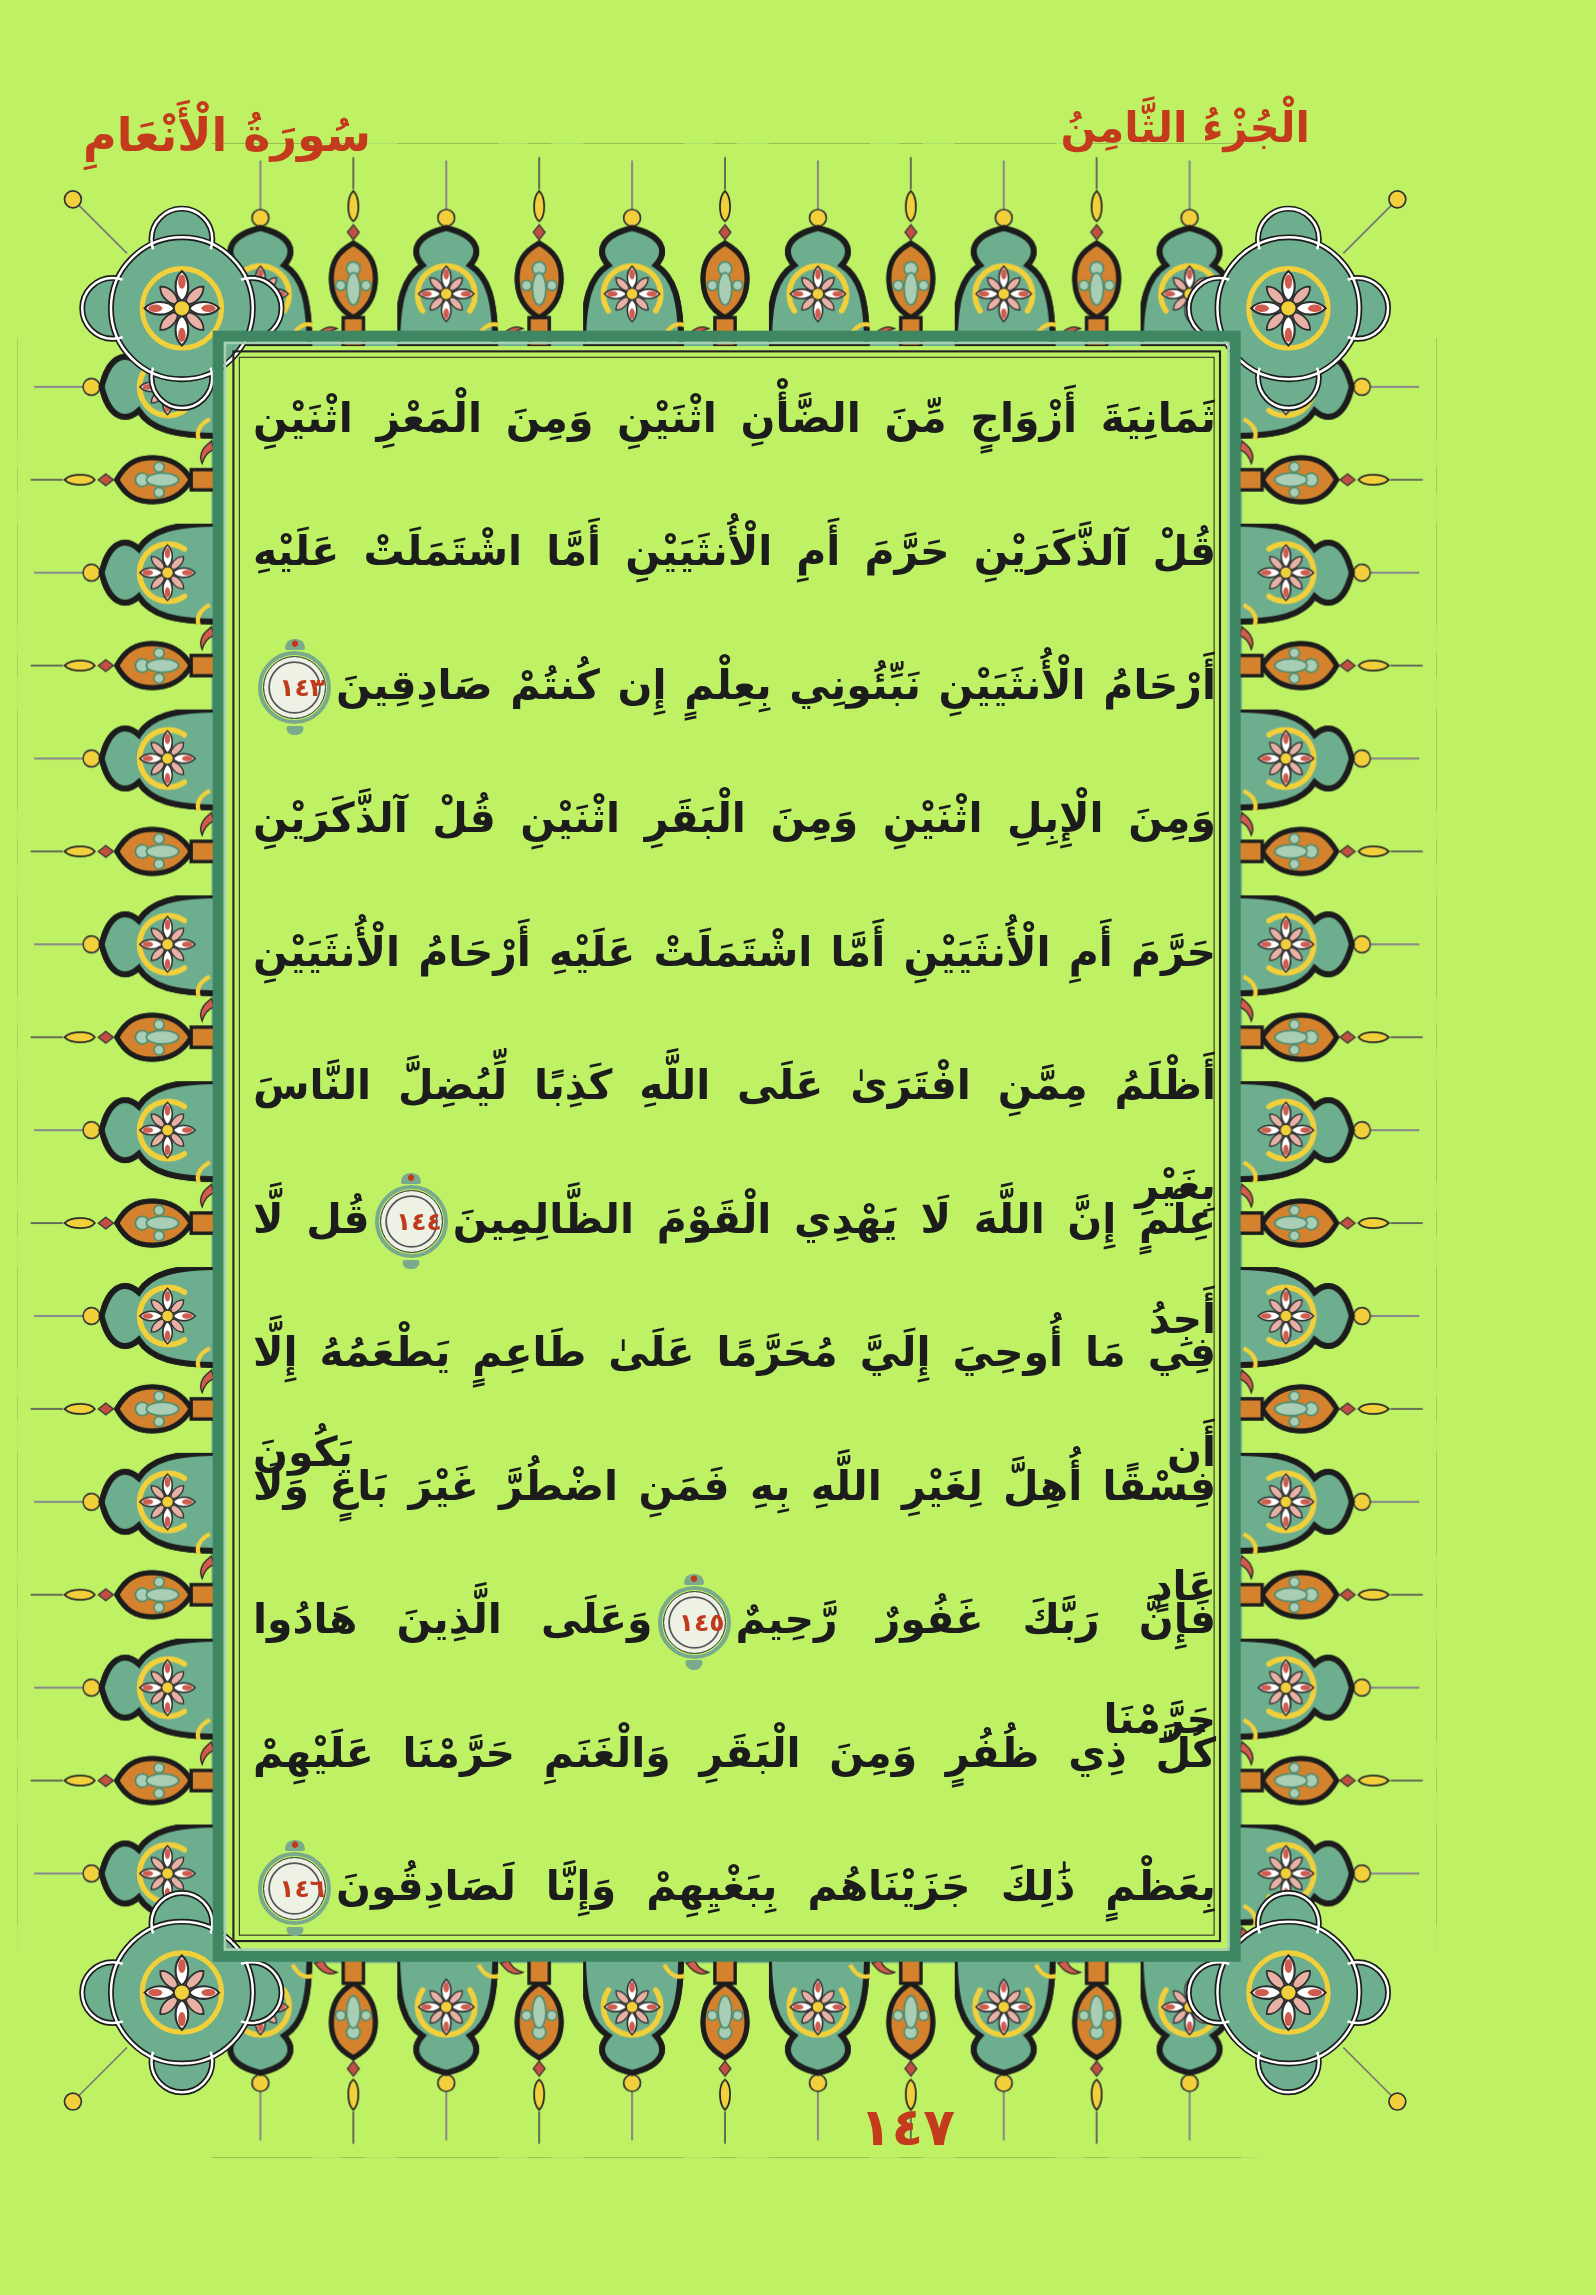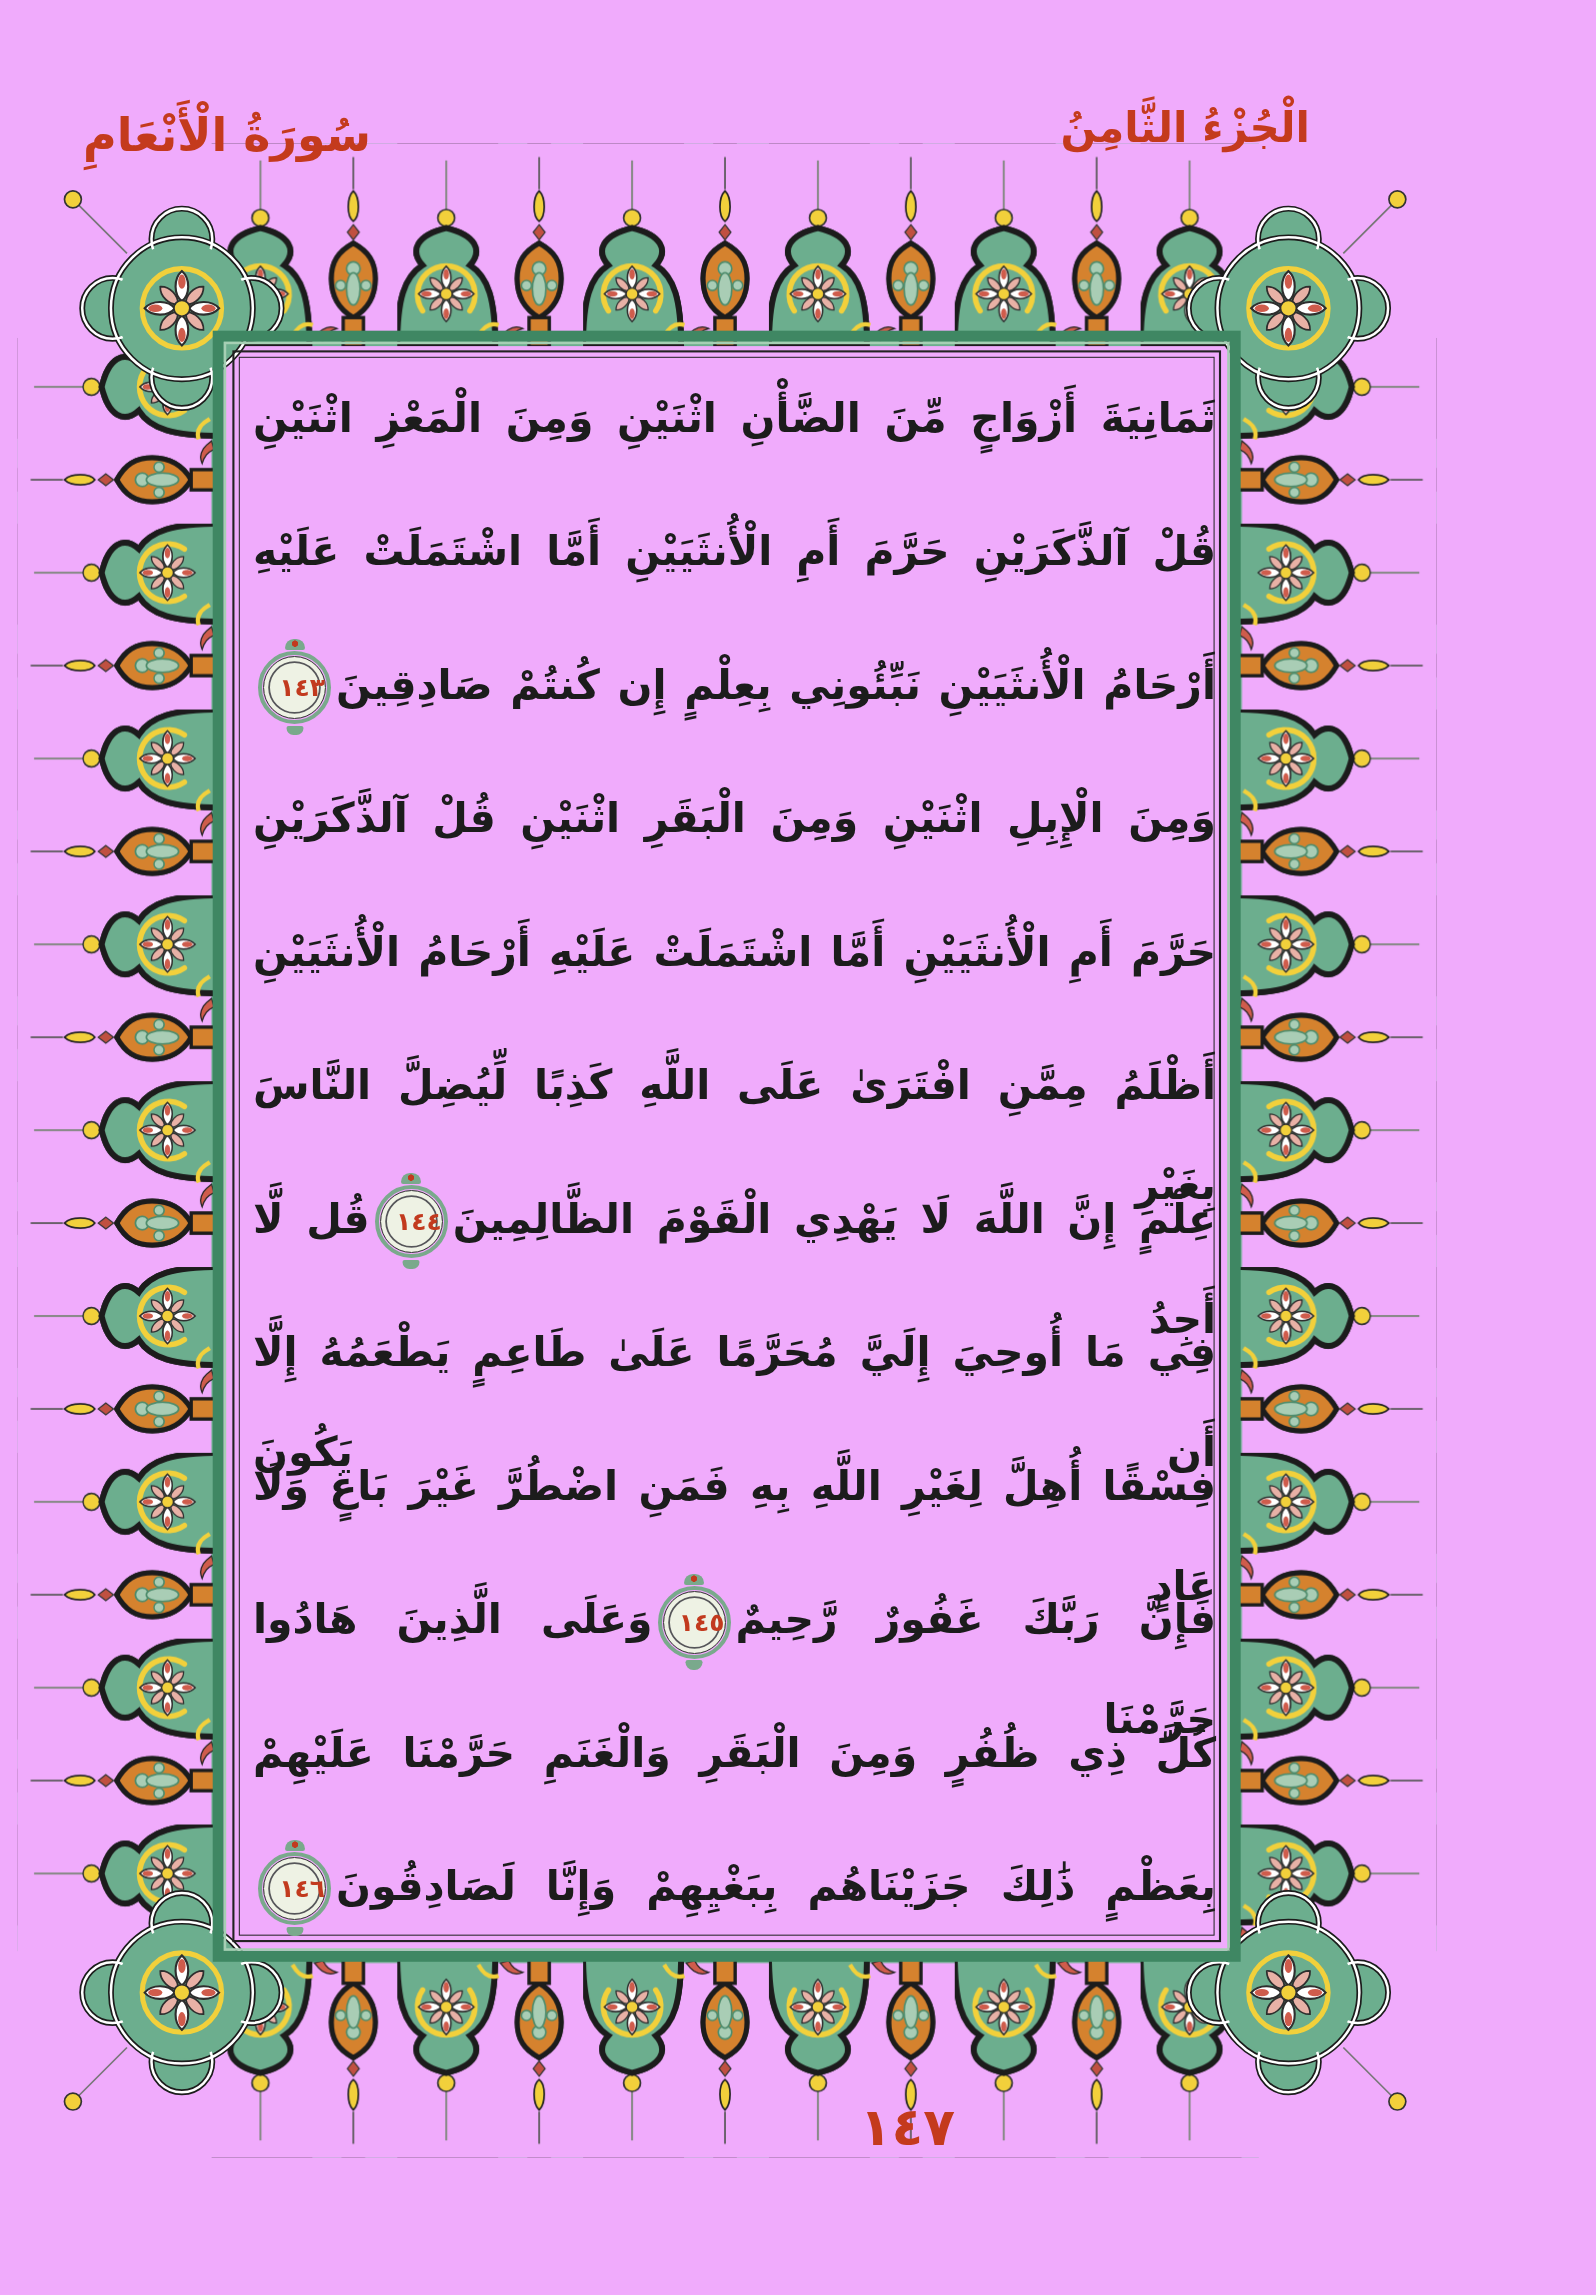--- a/index.html
+++ b/index.html
@@ -1,19 +1,19 @@
 <!DOCTYPE html>
 <html lang="ar" style="--heading_red: #c43a1d; --text_black: #1c1c1c; --border_green: #6cae8e; --border_dark_green: #3f8763; --border_orange: #d5822e; --border_yellow: #f2d03b; --flower_pink: #cf5c4c; --marker_ring_green: #7aa98c; --marker_number_red: #c23a1e;font-size:13.5px"><head>
 <meta charset="utf-8">
 <style>
   html,body{margin:0;padding:0;background:#ffffff;}
   .page{
     position:relative;
     width:1597px;height:2295px;
-    background:#f0abfc;
+    background:#bef264;
     overflow:hidden;
     font-family:"DejaVu Sans", sans-serif;
   }
   
   .runhead{
     position:absolute;
     color:var(--heading_red,#c43a1d);
     font-weight:700;
     direction:rtl;
     white-space:nowrap;

